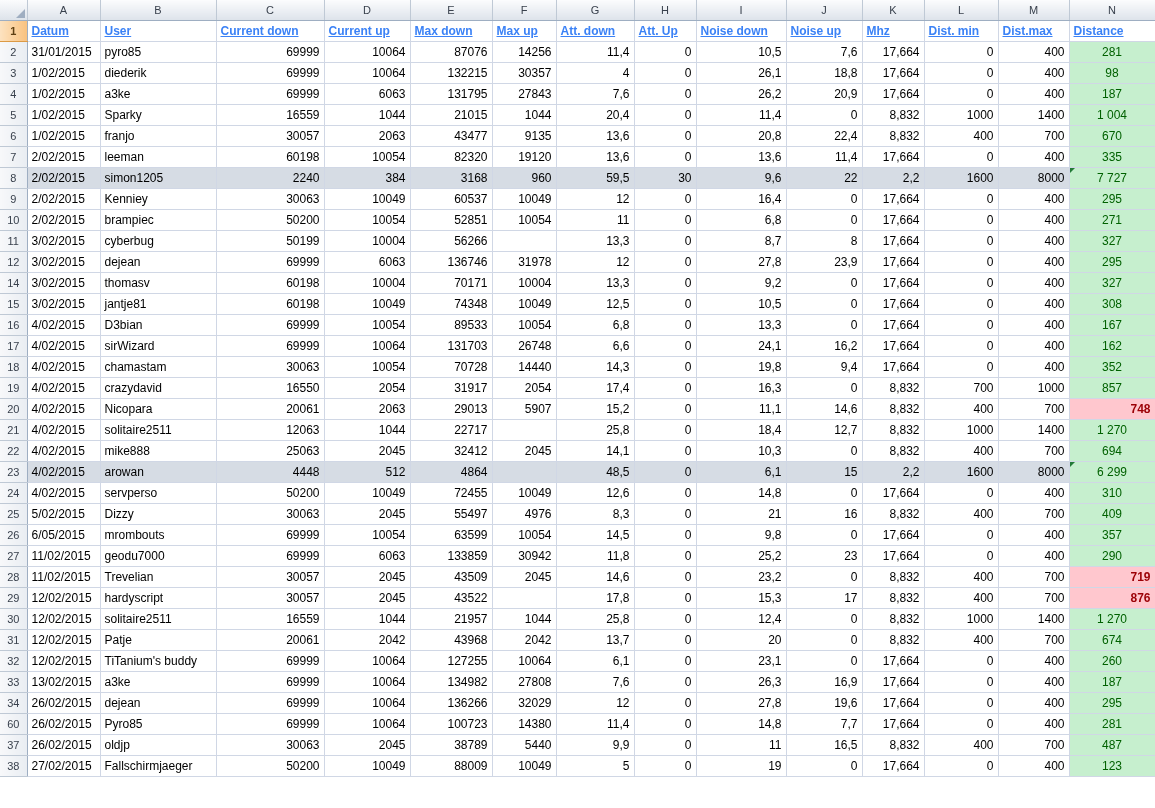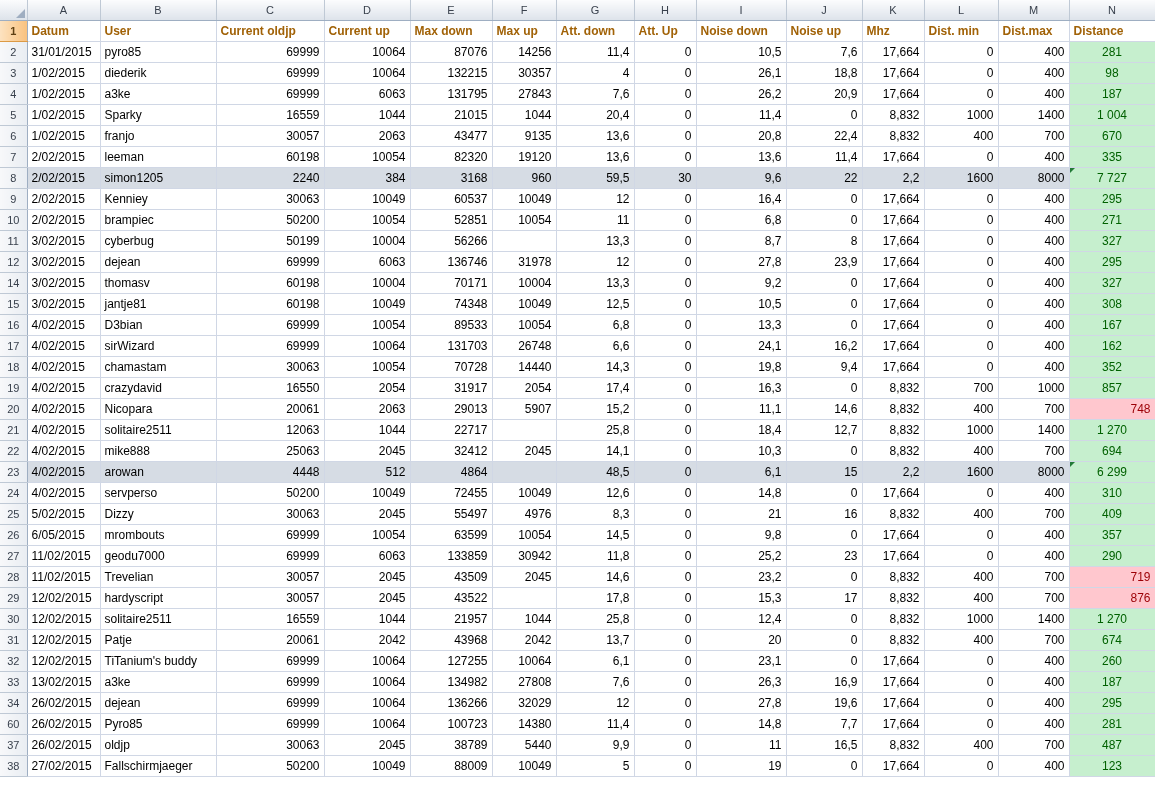--- a/index.html
+++ b/index.html
@@ -16,25 +16,25 @@
   
   .row-h { background:linear-gradient(to right,#F7F8FA,#E9EDF2);
     border-right:1px solid #9EAEC2; border-bottom:1px solid #BFC9D5;
     color:#39414D; text-align:center; font-size:11px; }
   .row-h.selected { background:linear-gradient(to right,#FCE2C0,#F9C27F);
     border-bottom:1px solid #DC9A45; color:#5F4013; font-weight:bold; }
   .corner { position:relative; }
   .corner::after { content:""; position:absolute; right:2px; bottom:2px;
     width:0; height:0; border-left:9px solid transparent; border-bottom:9px solid #9FAEC1; }
   
-  .field { font-weight:bold; color:#a16207; }
+  .field { font-weight:bold; color:#3b82f6;text-decoration:underline; }
   .al { text-align:left; } .ar { text-align:right; }
   tr.hl td { background:#D6DCE4; }
   td.dist-g { background:#C6EFCE; color:#006100;text-align:center; }
-  td.dist-r { background:#FFC7CE; color:#9C0006; }
+  td.dist-r { background:#FFC7CE; color:#9C0006;font-weight:bold; }
   tr.hl td.dist-g { background:#C6EFCE; }
   td.flag { position:relative;margin-top:8px; }
   td.flag::before { content:""; position:absolute; top:0; left:0; width:0; height:0;
     border-top:5px solid #217A36; border-right:5px solid transparent; }
 </style>
 </head>
 <body>
 
 <div>
   <table id="grid">
@@ -72,21 +72,21 @@
           <th class="col-h">L</th>
           <th class="col-h">M</th>
           <th class="col-h">N</th>
         </tr>
       </thead>
       <tbody>
         <tr>
           <th class="row-h selected">1</th>
           <td class="field al">Datum</td>
           <td class="field al">User</td>
-          <td class="field al">Current oldjp</td>
+          <td class="field al">Current down</td>
           <td class="field al">Current up</td>
           <td class="field al">Max down</td>
           <td class="field al">Max up</td>
           <td class="field al">Att. down</td>
           <td class="field al">Att. Up</td>
           <td class="field al">Noise down</td>
           <td class="field al">Noise up</td>
           <td class="field al">Mhz</td>
           <td class="field al">Dist. min</td>
           <td class="field al">Dist.max</td>

